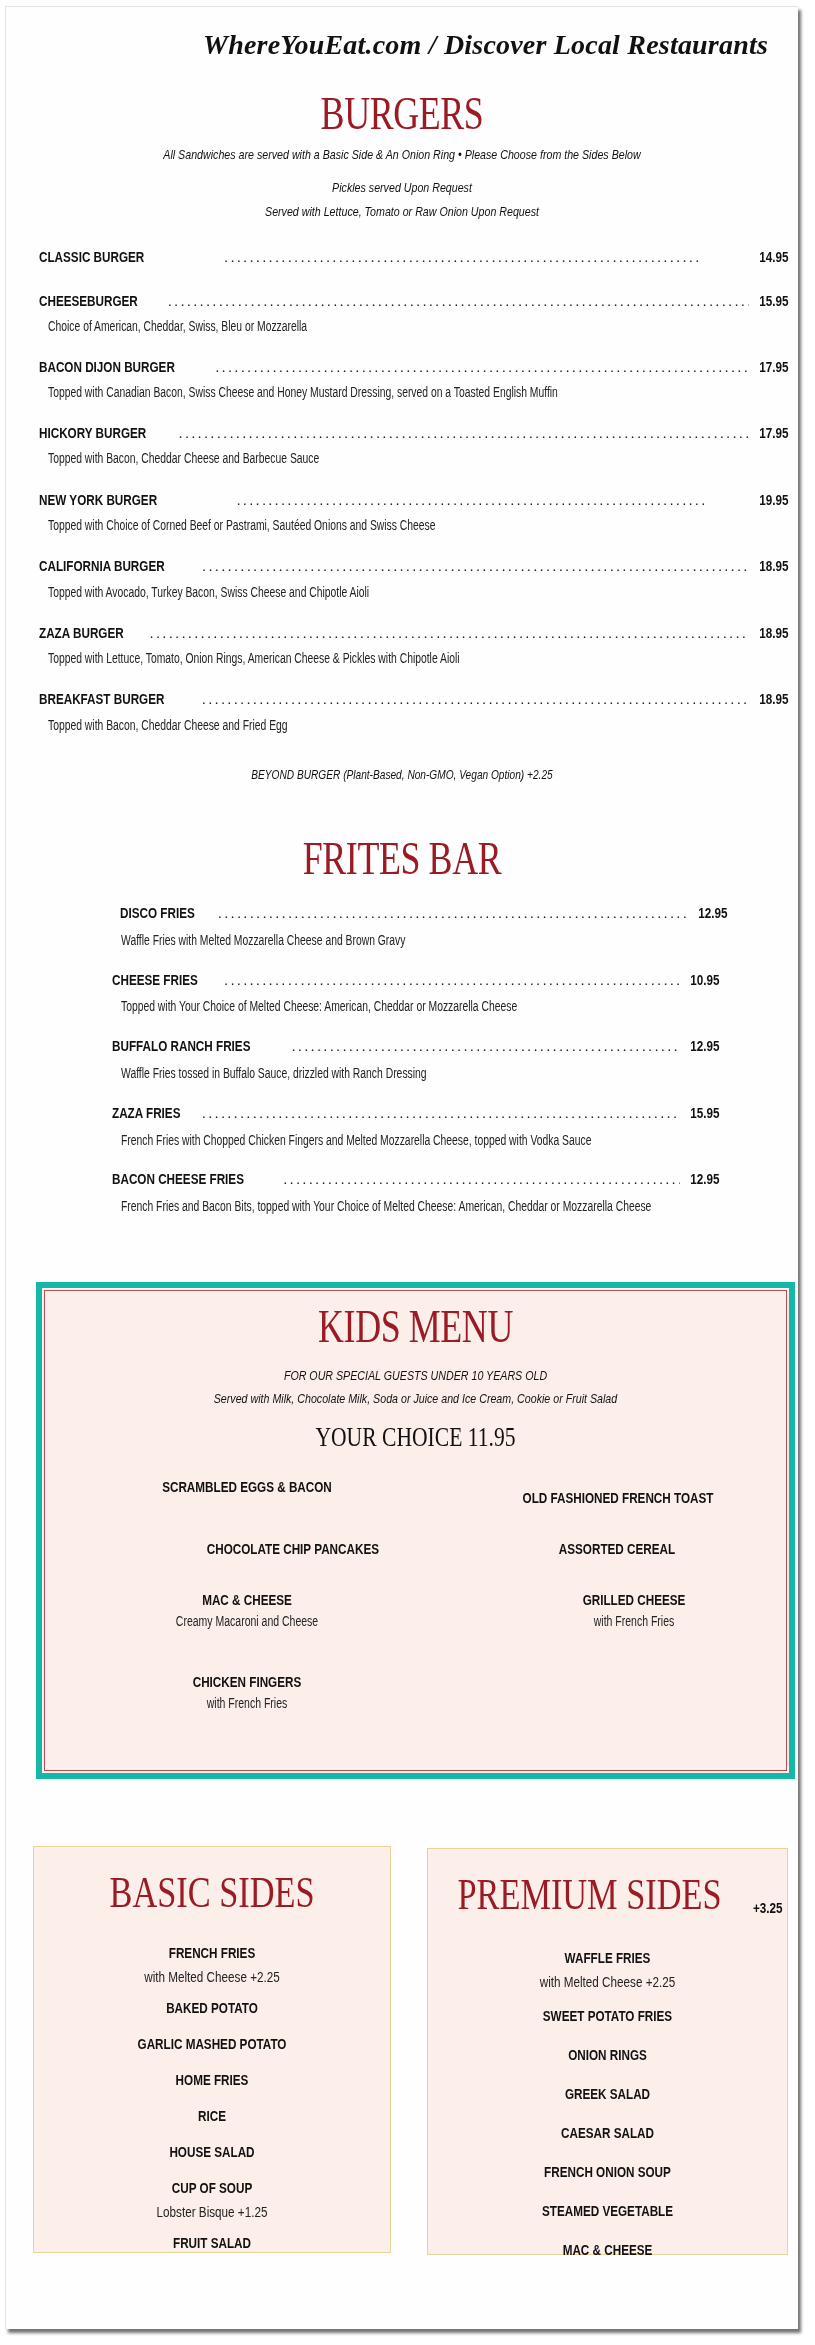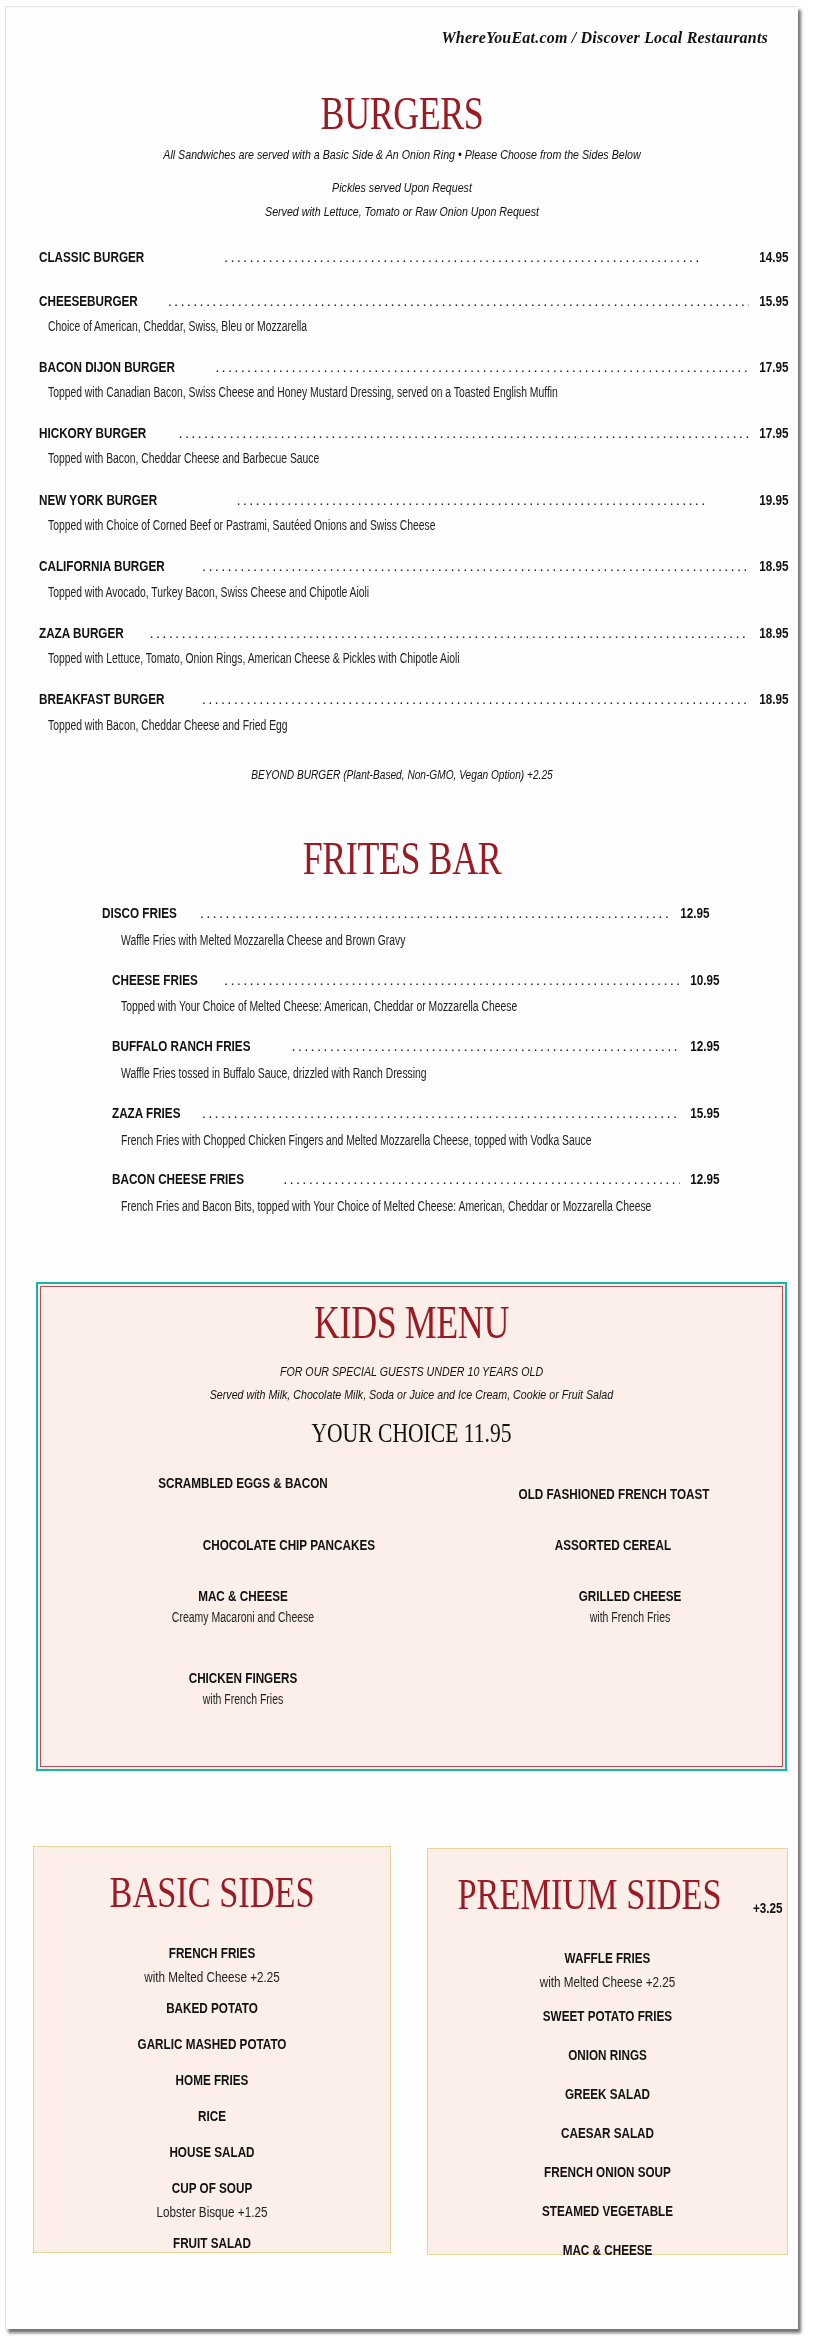--- a/index.html
+++ b/index.html
@@ -6,21 +6,21 @@
   body { width: 815px; height: 2345px; position: relative; overflow: hidden; }
   .page {
     position: absolute; left: 5px; top: 6px; width: 792px; height: 2322px;
     background: #fefefe;
     border-left: 1px solid #e3e3e3; border-top: 1px solid #e3e3e3;
     box-shadow: 3px 4px 3px rgba(0,0,0,0.55);
   }
   .site-header {
     position: absolute; right: 30px; top: 22px;
     font-family: "Liberation Serif", serif; font-style: italic; font-weight: bold;
-    font-size: 16px; color: #111; letter-spacing: 0.2px;
+    font-size: 28px; color: #111; letter-spacing: 0.2px;
   }
   .sec-title {
     position: absolute; left: 0; width: 100%; text-align: center;
     font-family: "Liberation Serif", serif; color: #9b1b24;
     transform: scaleX(0.78); transform-origin: center;
     font-weight: normal; letter-spacing: -0.5px;
   }
   .sub {
     position: absolute; left: 0; width: 100%; text-align: center;
     font-family: "Liberation Sans Narrow", "Liberation Sans", sans-serif;
@@ -43,21 +43,21 @@
     font-family: "Liberation Sans", sans-serif; font-size: 14px; color: #222;
     transform: scaleX(0.74); transform-origin: left;
   }
   .note {
     position: absolute; left: 0; width: 100%; text-align: center;
     font-family: "Liberation Sans", sans-serif; font-style: italic; font-size: 13px; color: #111;
     transform: scaleX(0.78); transform-origin: center;
   }
   .kids-box {
     position: absolute; left: 30px; top: 1275px; width: 747px; height: 485px;
-    background: #fcefea; border: 2px solid #14b8a6;
+    background: #fcefea; border: 6px solid #14b8a6;
     box-shadow: inset 0 0 0 2px #fcefea, inset 0 0 0 3px #b0505a;
   }
   .kids-title { top: 12px; font-size: 46px; }
   .kids-sub1 { top: 80px; font-size: 13px; }
   .kids-sub2 { top: 103px; font-size: 13px; }
   .kids-choice {
     position: absolute; left: 0; width: 100%; top: 134px; text-align: center;
     font-family: "Liberation Serif", serif; font-size: 27px; color: #111;
     transform: scaleX(0.8); transform-origin: center;
   }
@@ -159,21 +159,21 @@
       <span class="price">18.95</span>
     </div>
     <div class="desc" style="left:42px;top:710px;">Topped with Bacon, Cheddar Cheese and Fried Egg</div>
 
     <div class="note" style="top:760px;">BEYOND BURGER (Plant-Based, Non-GMO, Vegan Option) +2.25</div>
   </div>
 
   <div>
     <div class="sec-title" style="top:825px;font-size:46px;">FRITES BAR</div>
 
-    <div class="row" style="left:96px;width:608px;top:897px;">
+    <div class="row" style="left:114px;width:608px;top:897px;">
       <span class="name">DISCO FRIES</span>
       <span class="dots">....................................................................................................................................................................</span>
       <span class="price">12.95</span>
     </div>
     <div class="desc" style="left:115px;top:925px;">Waffle Fries with Melted Mozzarella Cheese and Brown Gravy</div>
 
     <div class="row" style="left:106px;width:608px;top:964px;">
       <span class="name">CHEESE FRIES</span>
       <span class="dots">....................................................................................................................................................................</span>
       <span class="price">10.95</span>

